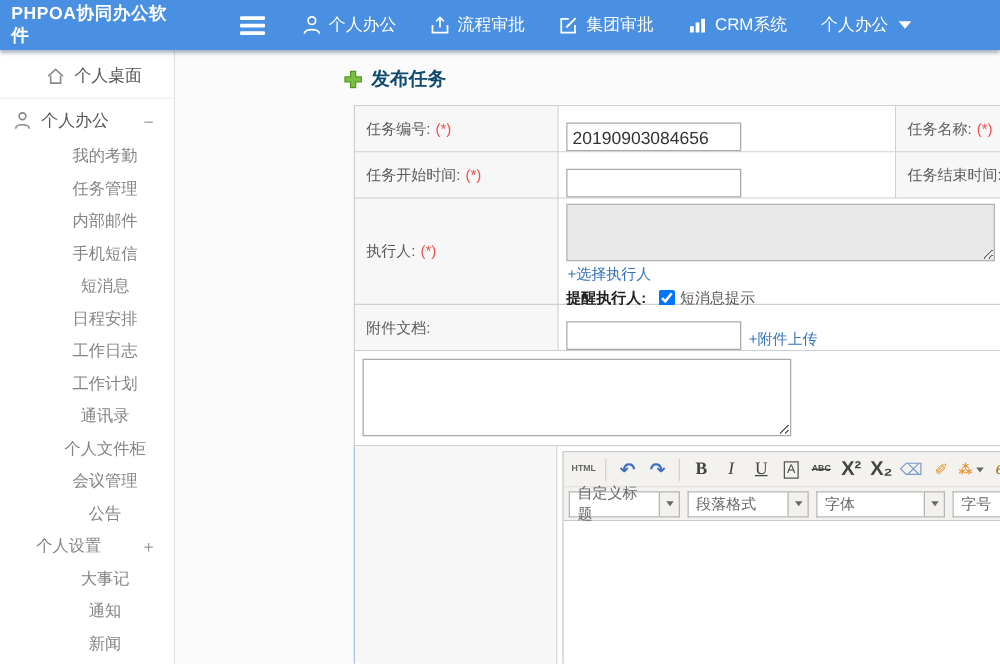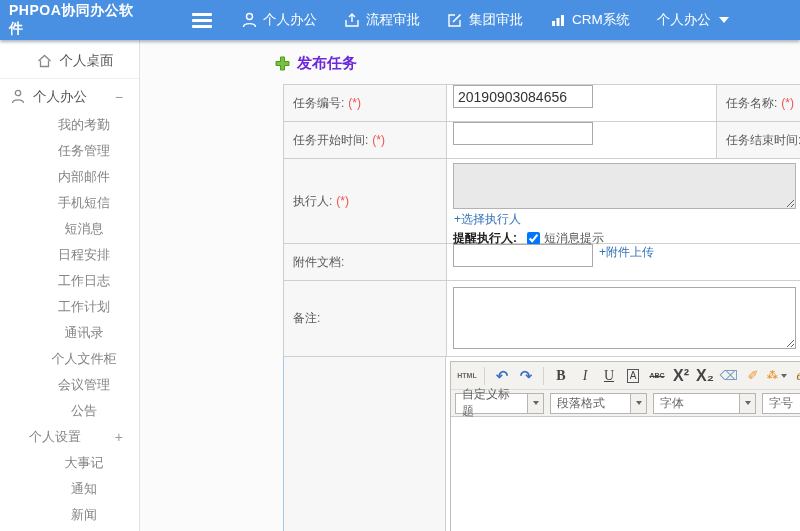--- a/index.html
+++ b/index.html
@@ -23,33 +23,33 @@
   .side-item { display:flex; align-items:center; cursor:pointer; color:#555; font-size:13px;justify-content:center; }
   .side-item.lvl1 { height:31px; padding-left:11px; font-size:13.5px; }
   .side-item.lvl1 svg { margin-right:8px; }
   .side-item.lvl2 { height:26px; padding-left:29px; color:#848484; }
   .side-item .toggle { margin-left:auto; margin-right:16px; color:#9a9a9a; font-size:14px; }
   .side-sep { border-bottom:1px solid #f0f0f0; margin:2px 0; }
 
   
   .main { position:absolute; left:141px; top:40px; width:659px; height:491px; background:#fbfbfb; overflow:hidden; }
   .page-title { position:absolute; left:134px; top:14px; display:flex; align-items:center; }
-  .page-title .txt { color:#6d28d9; font-size:15px; font-weight:bold; margin-left:7px; }
+  .page-title .txt { color:#0c4a6e; font-size:15px; font-weight:bold; margin-left:7px; }
 
   
   .ftable { position:absolute; left:142px; top:44px; width:870px; border-top:1px solid #cfcfcf; border-left:1px solid #cfcfcf; background:#fff; }
   .frow { display:flex; }
   .fcell { border-right:1px solid #cfcfcf; border-bottom:1px solid #cfcfcf; }
   .lab { width:163px; background:#f7f7f7; display:flex; align-items:center; padding-left:9px;
          font-size:12px; color:#5a5a5a; white-space:nowrap; }
   .req { color:#f0524f; margin-left:4px; font-size:12px; }
   .val { background:#fff; }
   .w270 { width:270px; } .w703 { width:703px; }
   .h37 { height:37px; } .h85 { height:85px; } .h76 { height:76px; } .h315 { height:315px; }
-  .val.pad { display:flex; align-items:flex-start; padding-left:6px; }
+  .val.pad { display:flex; align-items:flex-end; padding-left:6px; }
   .txtinput { width:140px; height:23px; border:1px solid #a9a9a9; font-size:14px; color:#333; padding:0 4px;
               font-family:"Liberation Sans",sans-serif; }
   .link { color:#3672b9; font-size:12px; text-decoration:none; cursor:pointer; }
   .exec-area { width:343px; height:46px; background:#e9e9e9; border:1px solid #b3b3b3; resize:both; margin:4px 0 0 6px; display:block; }
   .exec-link { margin-left:7px; margin-top:2px; display:inline-block; }
   .remind-row { display:flex; align-items:center; margin:2px 0 0 6px; font-size:12px; }
   .remind-lab { font-weight:bold; color:#222; }
   .remind-row input { margin:0 4px 0 10px; }
   .remind-opt { color:#555; }
   .remark-area { width:343px; height:62px; background:#fff; border:1px solid #a9a9a9; resize:both; margin:6px 0 0 6px; display:block; }
@@ -266,23 +266,20 @@
         <div class="fcell lab h37">
           <span>附件文档:</span>
         </div>
         <div class="fcell val w703 h37 pad">
           <input class="txtinput" type="text" style="">
           <a class="link" style="margin-left:6px">+附件上传</a>
         </div>
       </div>
 
       <div class="frow">
-        <div class="fcell lab h76">
-          <span>备注:</span>
-        </div>
         <div class="fcell val w703 h76">
           <textarea class="remark-area" style=""></textarea>
         </div>
       </div>
 
       <div class="frow editor-row">
         <div class="fcell lab h315 desc-lab">
           
         </div>
         <div class="fcell val w703 h315">

